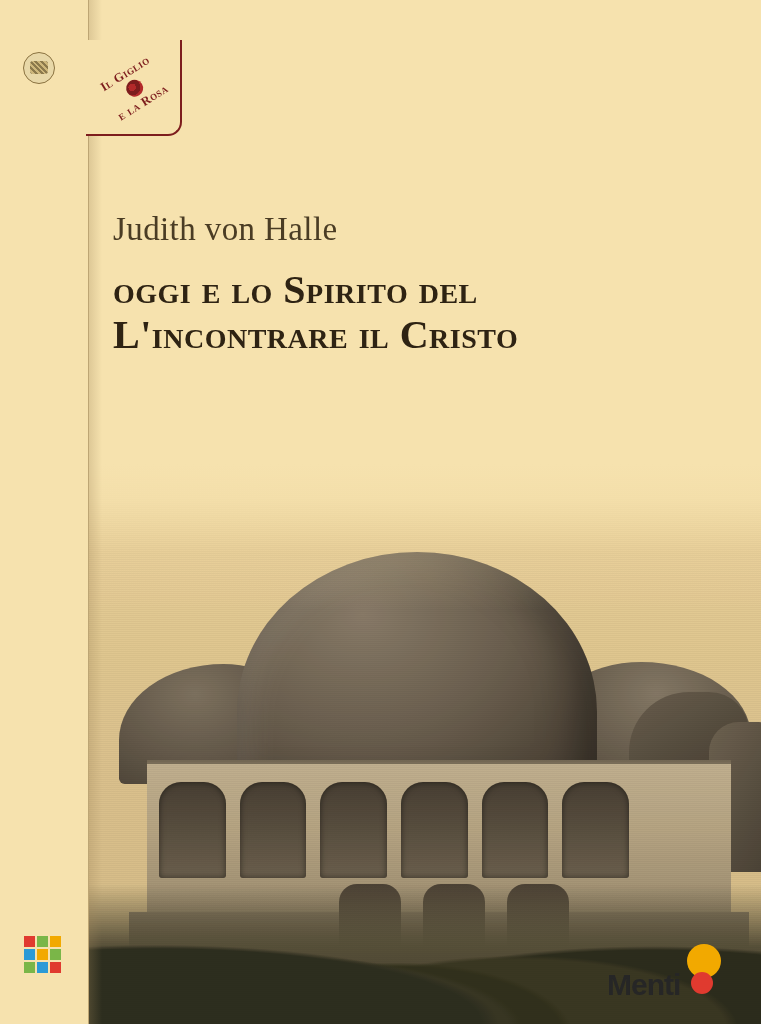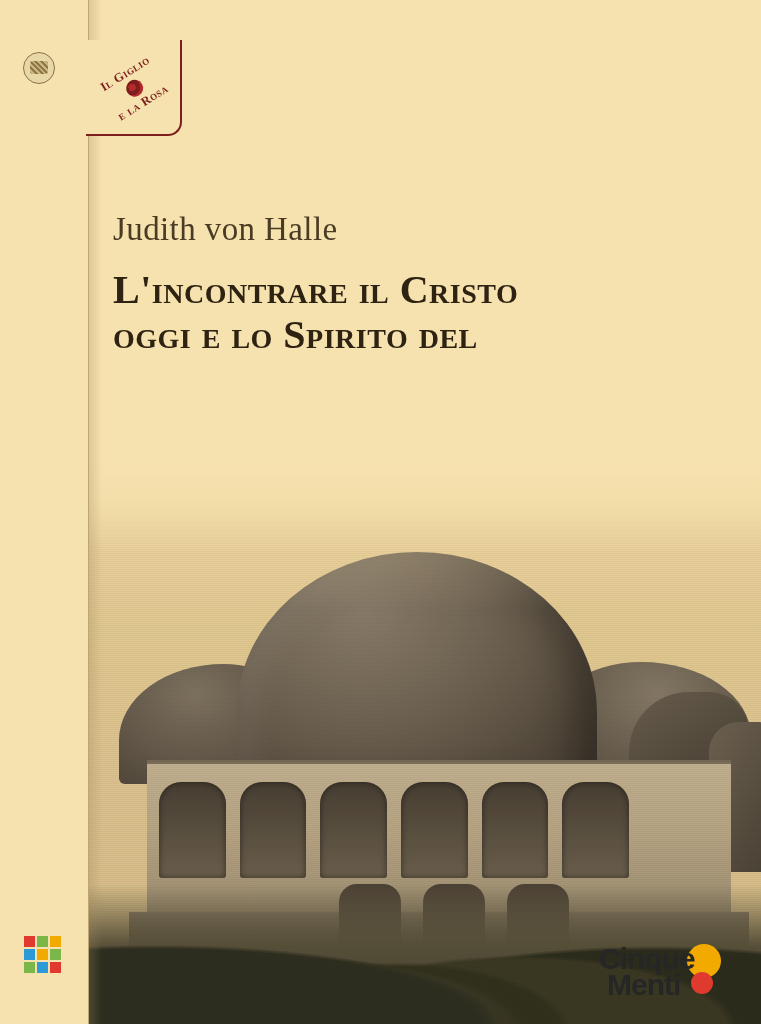--- a/index.html
+++ b/index.html
@@ -454,24 +454,23 @@
     <div class="badge-inner">
       <div class="badge-line">Il Giglio</div>
       <div class="badge-rose"></div>
       <div class="badge-line">e la Rosa</div>
     </div>
   </div>
 
   <div class="author">Judith von Halle</div>
 
   <div class="title">
+    <div>oggi e lo Spirito del</div>
     <div>L'incontrare il Cristo</div>
-    <div>oggi e lo Spirito del</div>
   </div>
 
   <div class="pub">
     <div class="pub-dot"></div>
     <div class="pub-dot2"></div>
-    <div class="pub-word1">Cinque</div>
     <div class="pub-word2">Menti</div>
   </div>
 
 </div>
 
 </body></html>

